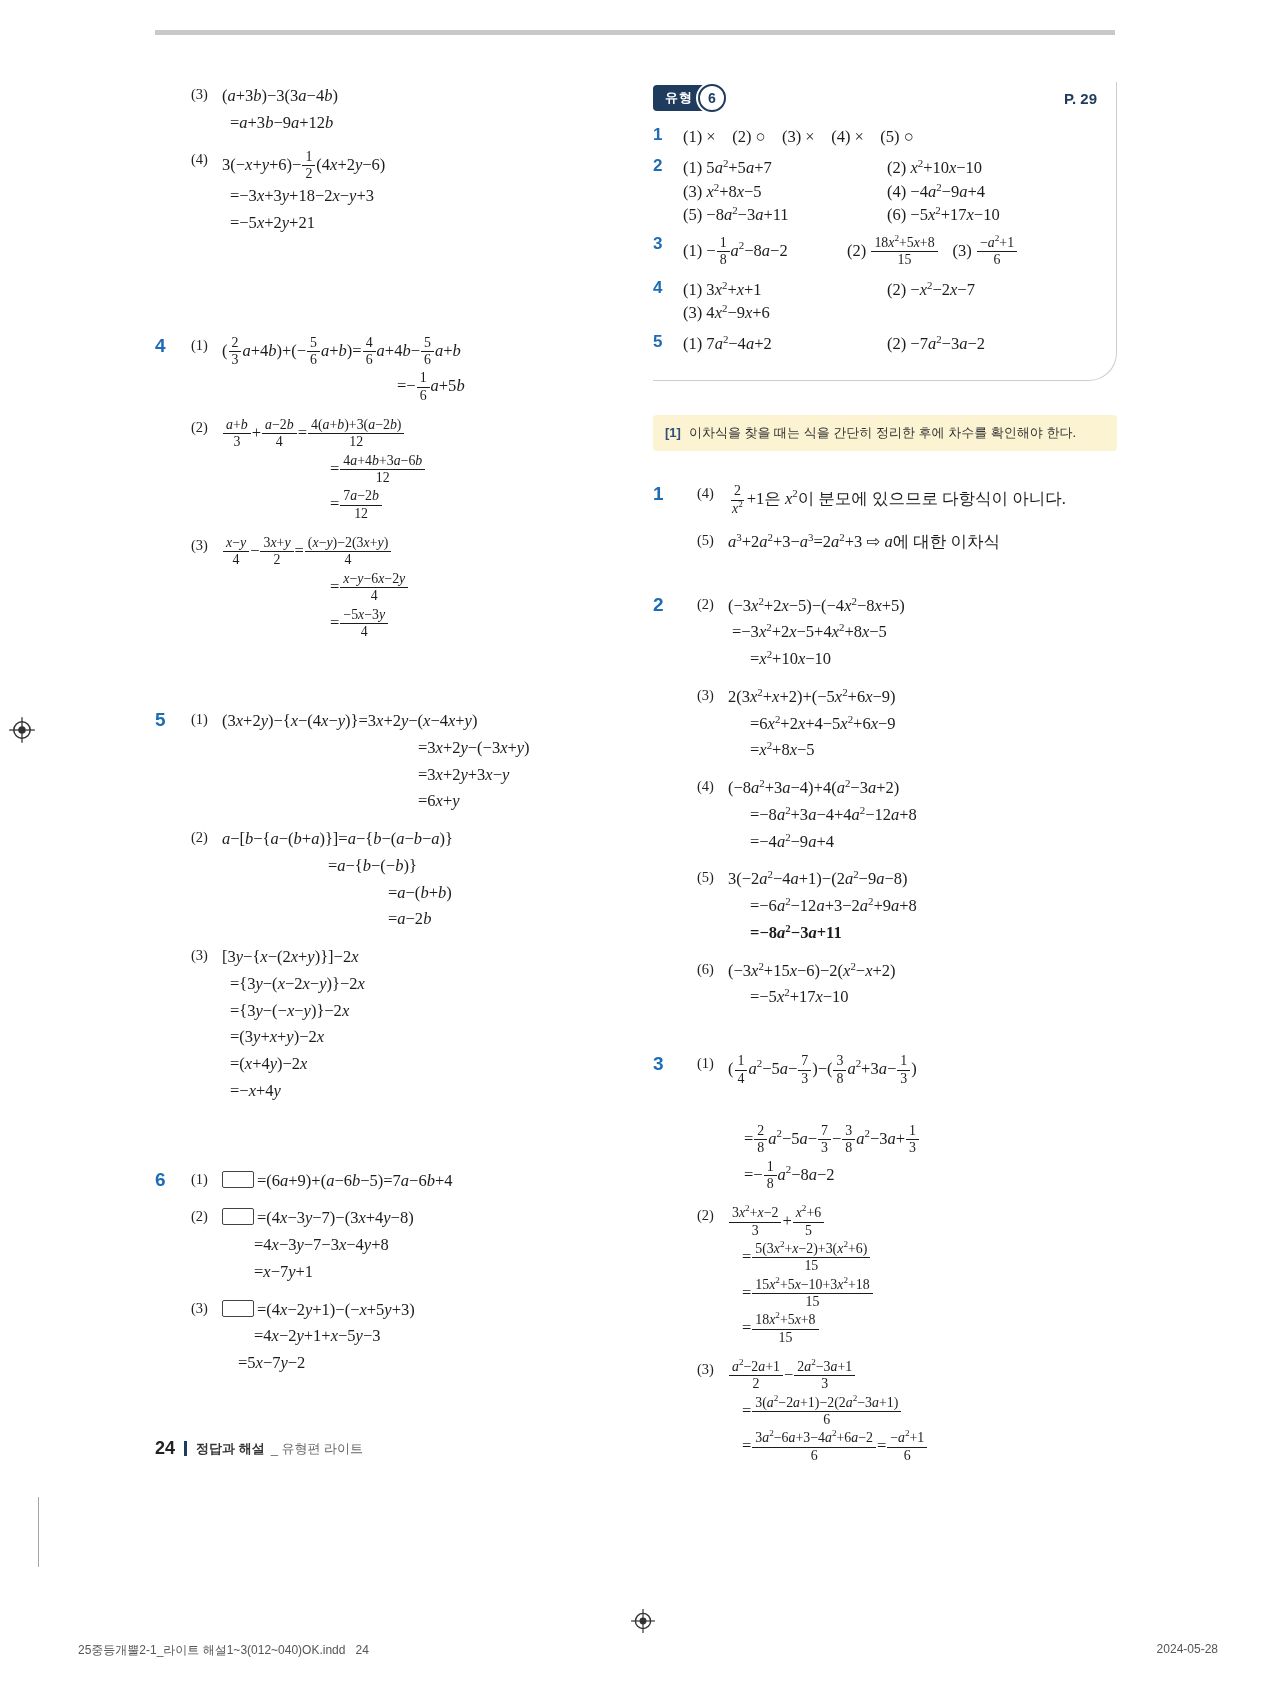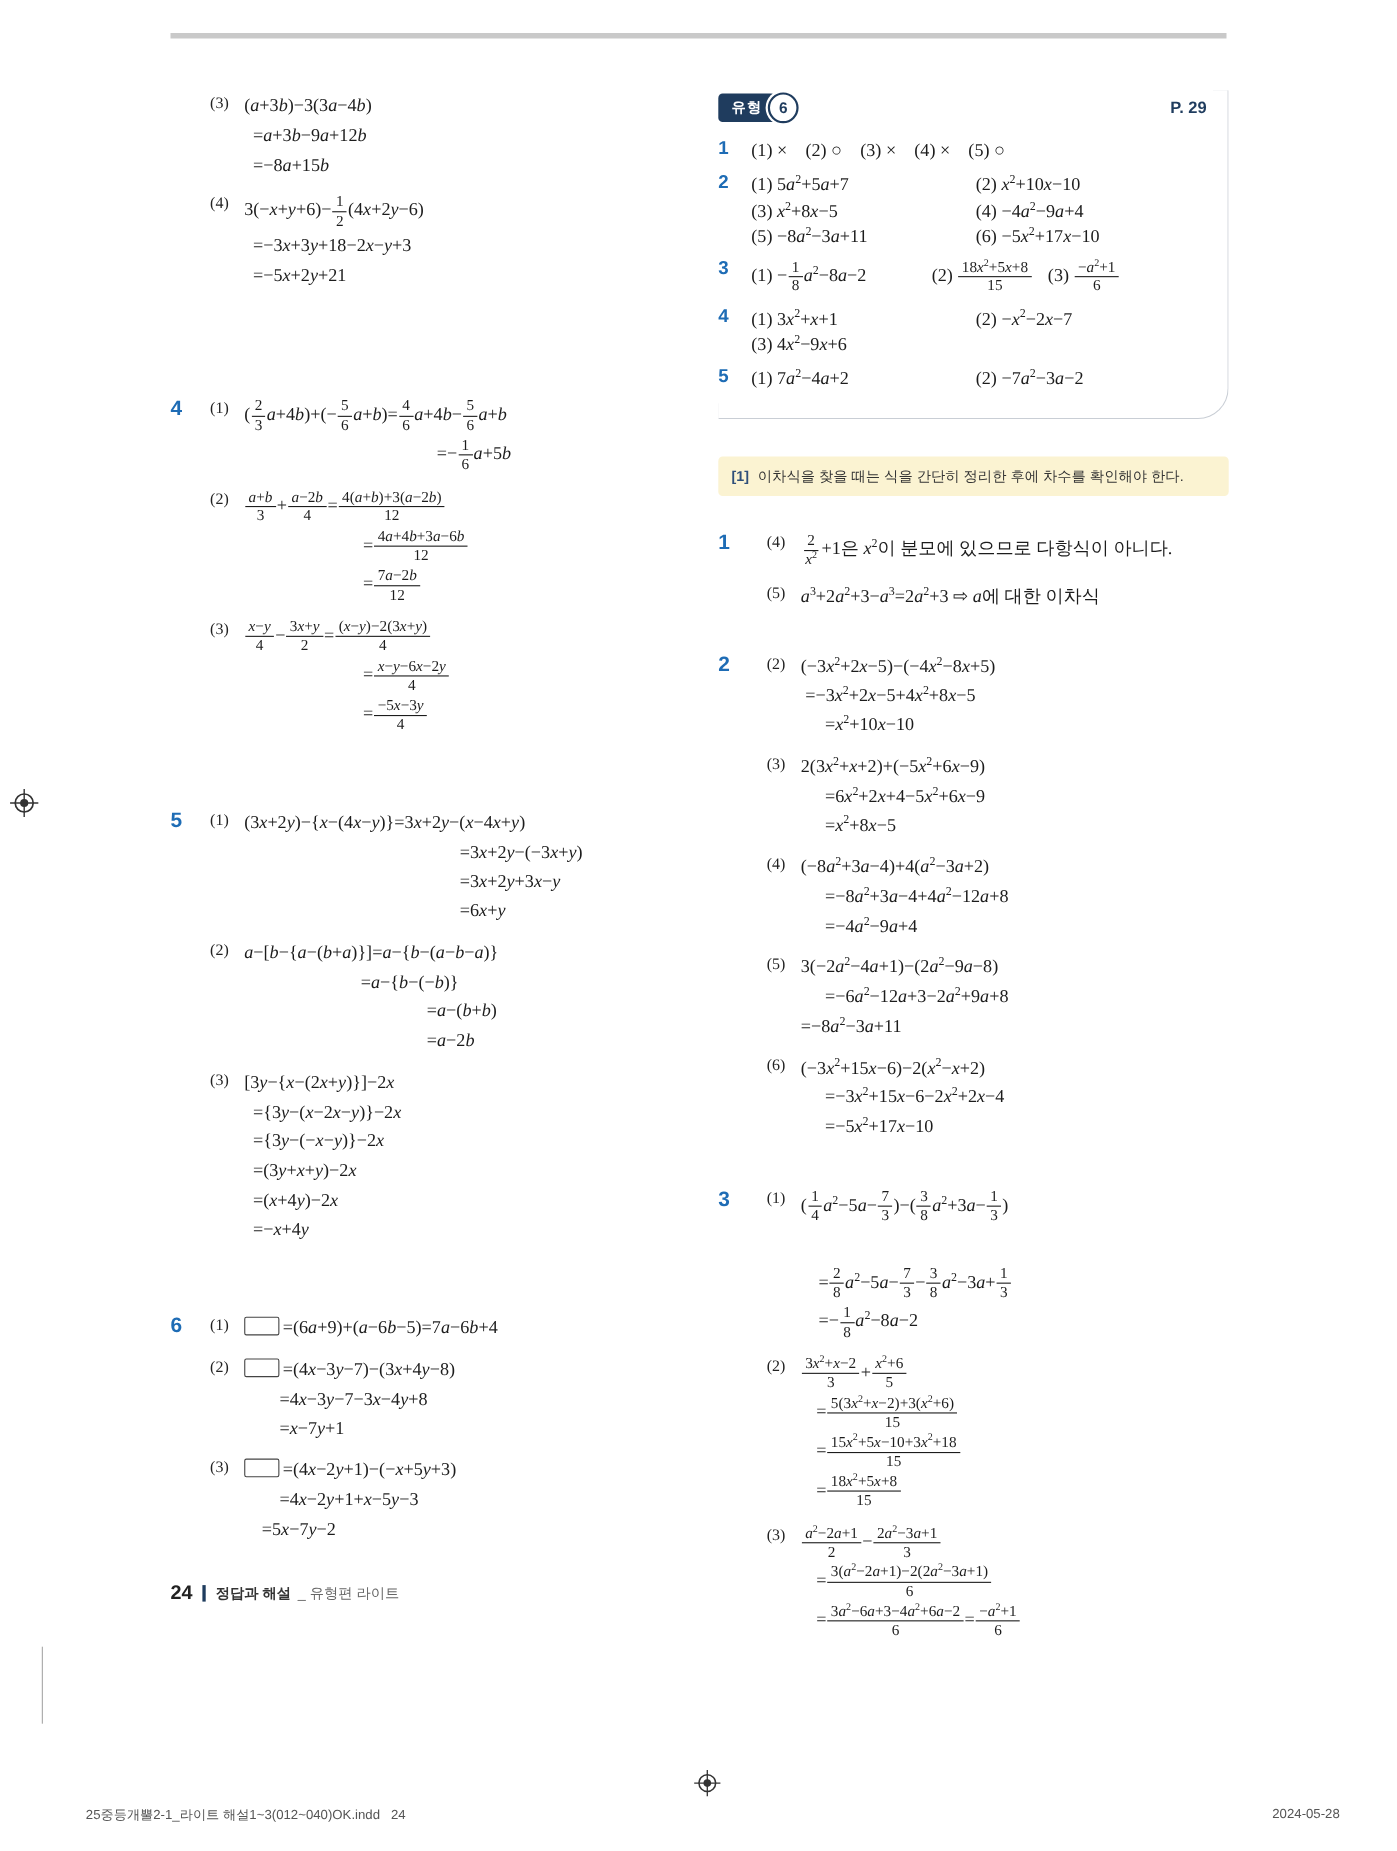--- a/index.html
+++ b/index.html
@@ -69,21 +69,20 @@
 <div class="cols">
   <div class="col-left">
       <div class="prob">
         <div class="pnum"></div>
         <div>
           <div class="item">
             <span class="ilabel">(3)</span>
             <div>
               <div class="mline">(<i>a</i>+3<i>b</i>)−3(3<i>a</i>−4<i>b</i>)</div>
               <div class="mline" style="margin-left: 8px;">=<i>a</i>+3<i>b</i>−9<i>a</i>+12<i>b</i></div>
-              <div class="mline" style="margin-left: 8px;">=−8<i>a</i>+15<i>b</i></div>
             </div>
           </div>
           <div class="item">
             <span class="ilabel">(4)</span>
             <div>
               <div class="mline">3(−<i>x</i>+<i>y</i>+6)−<span class="fr">
                   <span class="fn">1</span>
                   <span class="fd">2</span>
                 </span>(4<i>x</i>+2<i>y</i>−6)</div>
               <div class="mline" style="margin-left: 8px;">=−3<i>x</i>+3<i>y</i>+18−2<i>x</i>−<i>y</i>+3</div>
@@ -325,28 +324,27 @@
                 <div class="mline">(−8<i>a</i><sup>2</sup>+3<i>a</i>−4)+4(<i>a</i><sup>2</sup>−3<i>a</i>+2)</div>
                 <div class="mline" style="margin-left: 22px;">=−8<i>a</i><sup>2</sup>+3<i>a</i>−4+4<i>a</i><sup>2</sup>−12<i>a</i>+8</div>
                 <div class="mline" style="margin-left: 22px;">=−4<i>a</i><sup>2</sup>−9<i>a</i>+4</div>
               </div>
             </div>
             <div class="item">
               <span class="ilabel">(5)</span>
               <div>
                 <div class="mline">3(−2<i>a</i><sup>2</sup>−4<i>a</i>+1)−(2<i>a</i><sup>2</sup>−9<i>a</i>−8)</div>
                 <div class="mline" style="margin-left: 22px;">=−6<i>a</i><sup>2</sup>−12<i>a</i>+3−2<i>a</i><sup>2</sup>+9<i>a</i>+8</div>
-                <div class="mline" style="">=−8<i>a</i><sup>2</sup>−3<i>a</i>+11</div>
+                <div class="mline" style="margin-left: 22px; font-weight: bold;">=−8<i>a</i><sup>2</sup>−3<i>a</i>+11</div>
               </div>
             </div>
             <div class="item">
               <span class="ilabel">(6)</span>
               <div>
                 <div class="mline">(−3<i>x</i><sup>2</sup>+15<i>x</i>−6)−2(<i>x</i><sup>2</sup>−<i>x</i>+2)</div>
-                <div class="mline" style="margin-left: 22px;">=−3<i>x</i><sup>2</sup>+15<i>x</i>−6−2<i>x</i><sup>2</sup>+2<i>x</i>−4</div>
                 <div class="mline" style="margin-left: 22px;">=−5<i>x</i><sup>2</sup>+17<i>x</i>−10</div>
               </div>
             </div>
           </div>
         </div>
         <div class="prob" style="margin-top: 30px;">
           <div class="pnum">3</div>
           <div>
             <div class="item">
               <span class="ilabel">(1)</span>

